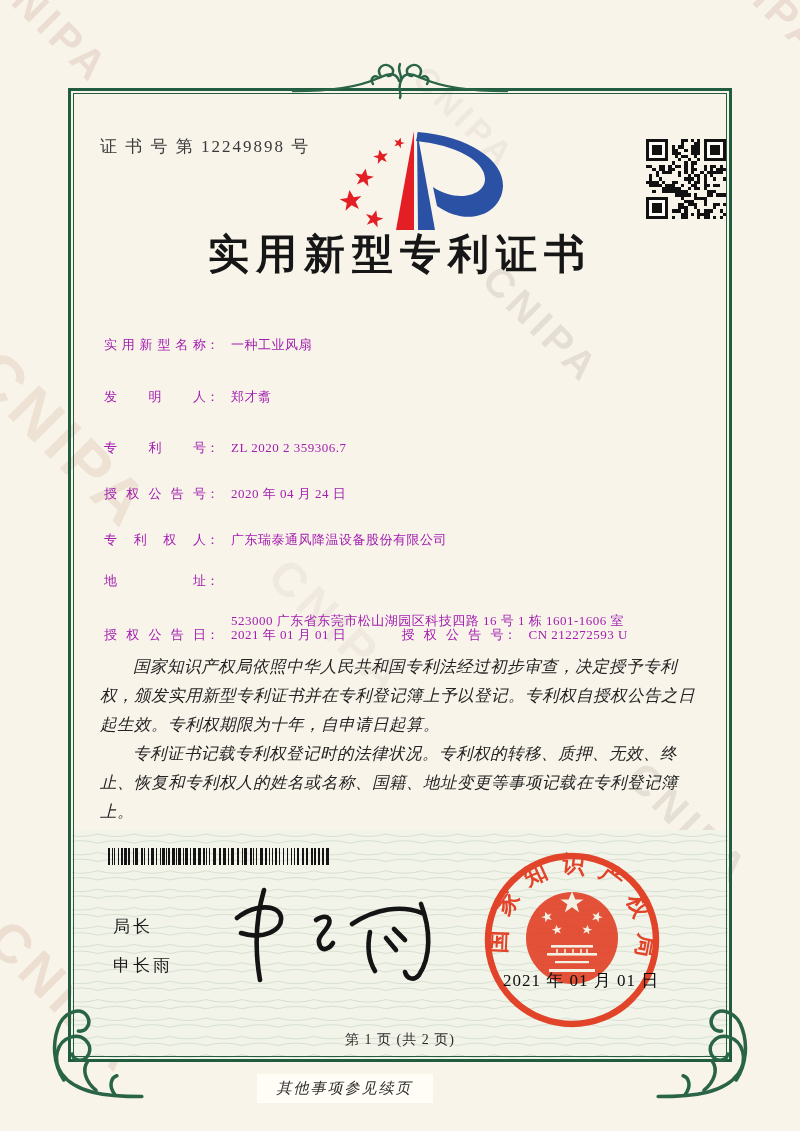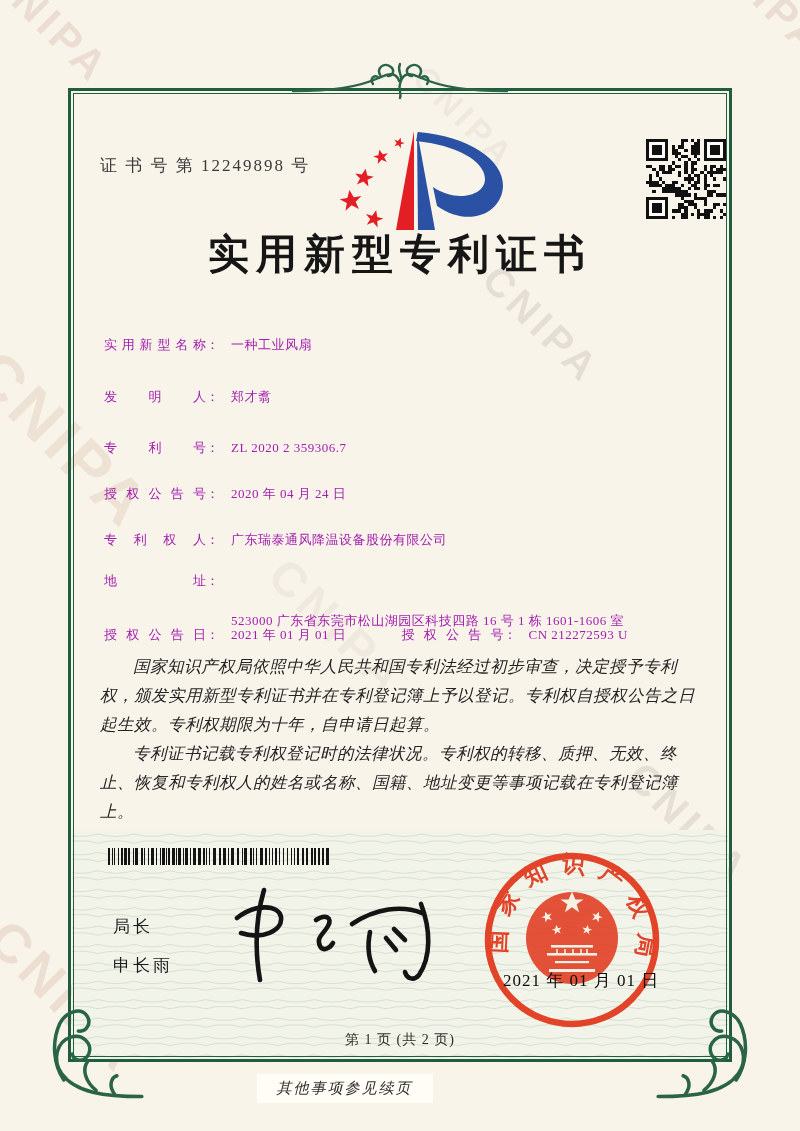--- a/index.html
+++ b/index.html
@@ -8,21 +8,21 @@
        font-family:"Liberation Serif","DejaVu Serif",serif;}
   .abs{position:absolute;}
   
   .wm{position:absolute;transform:rotate(45deg);font-family:"Liberation Sans","DejaVu Sans",sans-serif;
       font-weight:bold;letter-spacing:5px;color:#cbbfb4;pointer-events:none;user-select:none;}
   
   .frame{position:absolute;left:68px;top:88px;width:664px;height:974px;
          border:3px solid #215c40;box-sizing:border-box;}
   .frame::before{content:"";position:absolute;inset:2px;border:1px solid #215c40;}
   
-  .cert-no{position:absolute;left:100px;top:135px;font-size:17px;letter-spacing:2px;color:#3a3a3a;margin-top:19px;}
+  .cert-no{position:absolute;left:100px;top:135px;font-size:17px;letter-spacing:2px;color:#3a3a3a;}
   .title{position:absolute;left:0;top:227px;width:800px;text-align:center;
          font-size:41px;font-weight:bold;letter-spacing:7px;color:#161616;}
   
   .frow{position:absolute;left:104px;font-size:13px;color:#a21caf;line-height:26px;white-space:nowrap;}
   .flabel-inner{display:inline-block;width:102px;text-align:justify;text-align-last:justify;vertical-align:top;}
   .fvalue{margin-left:12px;letter-spacing:0.5px;}
   .fvalue.wrap{display:inline-block;white-space:normal;max-width:468px;vertical-align:top;margin-top:40px;}
   .pair2{margin-left:52px;}
   
   .paras{position:absolute;left:100px;top:652px;width:604px;font-style:italic;

